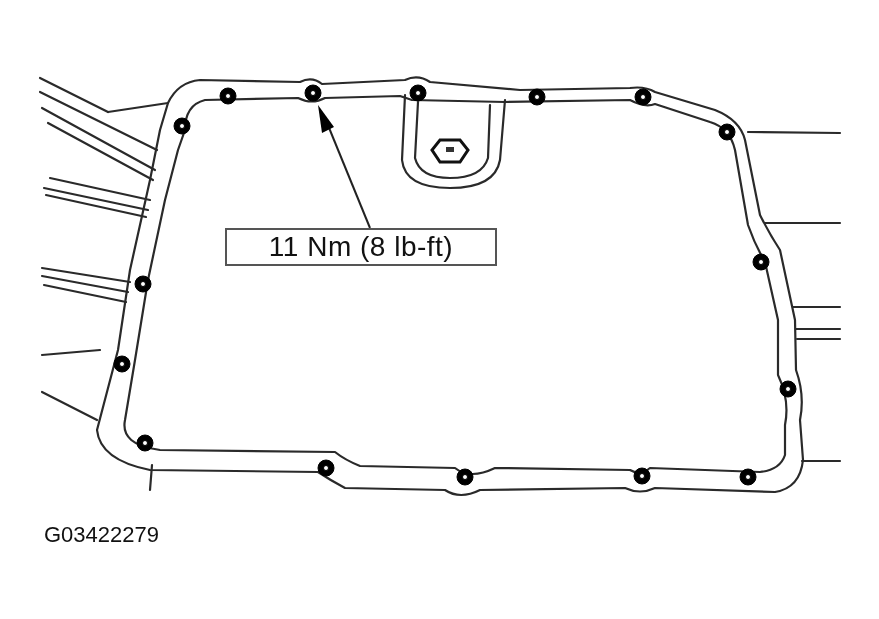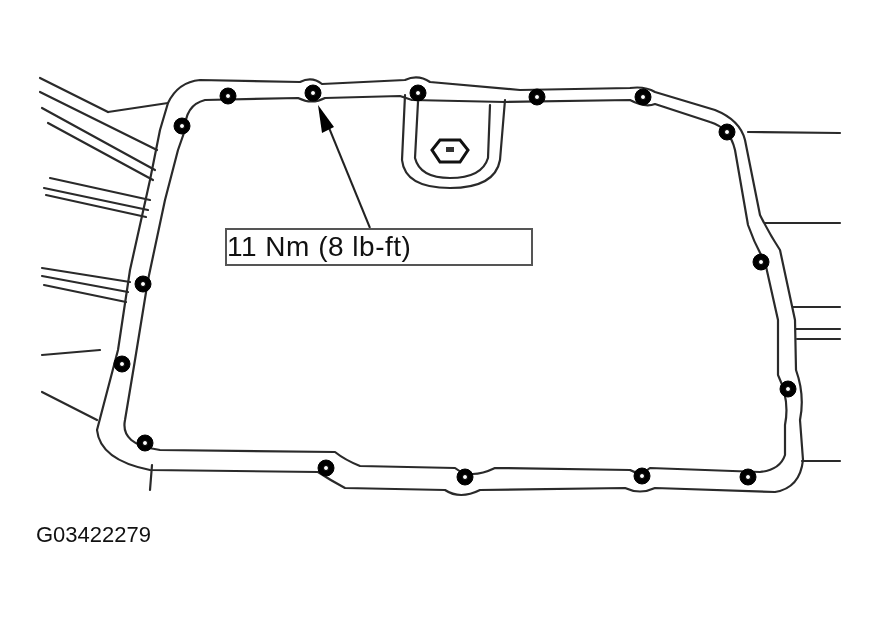--- a/index.html
+++ b/index.html
@@ -1,25 +1,25 @@
 <!DOCTYPE html>
 <html><head>
 <meta charset="utf-8">
 <style>
   html, body { margin:0; padding:0; background:#ffffff; }
   body { width:879px; height:619px; position:relative; overflow:hidden; font-family:"Liberation Sans", sans-serif; }
   #diagram { position:absolute; left:0; top:0; }
   .callout {
-    position:absolute; left:225px; top:228px; width:308px; height:38px;
+    position:absolute; left:225px; top:228px; width:272px; height:38px;
     border:2px solid #555; box-sizing:border-box; background:#fff;
-    display:flex; align-items:center; 
+    display:flex; align-items:center; justify-content:center;
     font-size:28px; color:#111; letter-spacing:0.5px;
   }
   .fig-id {
-    position:absolute; left:36px; top:522px; font-size:22px; color:#111;
+    position:absolute; left:44px; top:522px; font-size:22px; color:#111;
   }
 </style>
 </head>
 <body>
 
 <svg id="diagram" width="879" height="619" viewBox="0 0 879 619">
   <g fill="none" stroke="#2a2a2a" stroke-width="2.2" stroke-linejoin="round" stroke-linecap="round">
 
     <g>
       <line x1="40" y1="78" x2="108" y2="112"></line>

